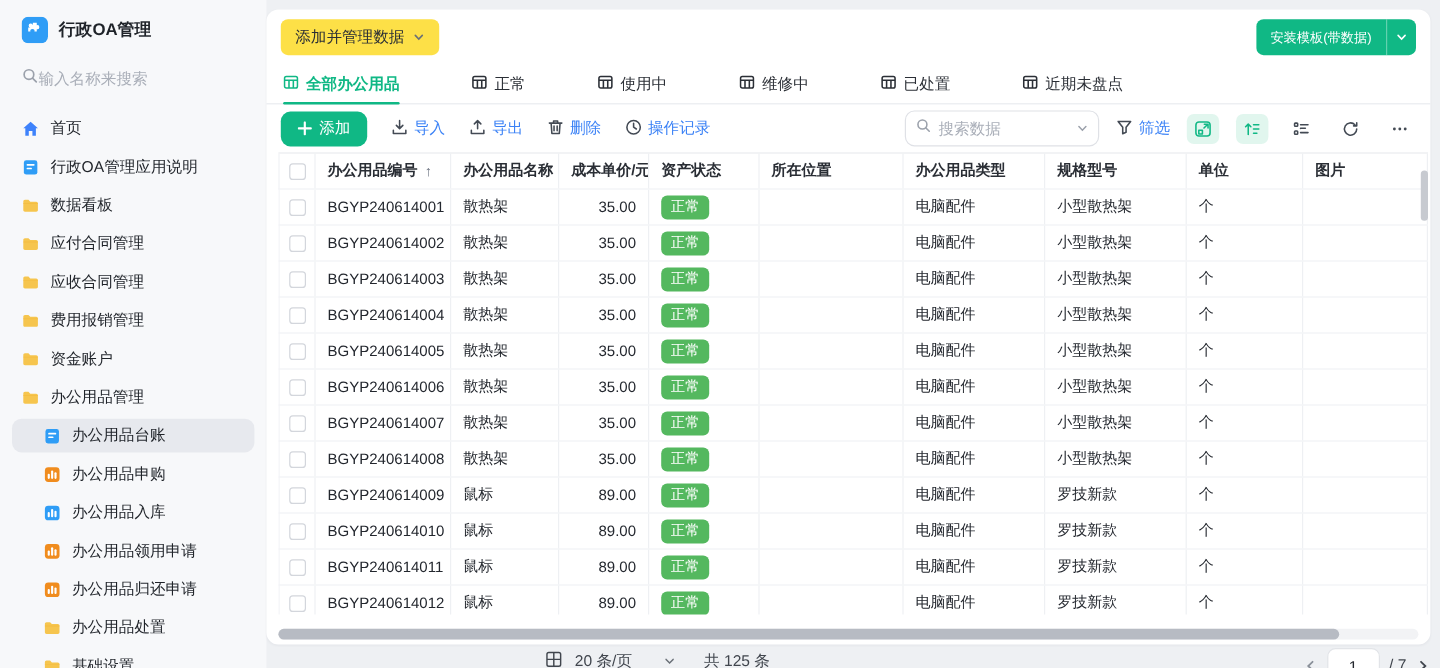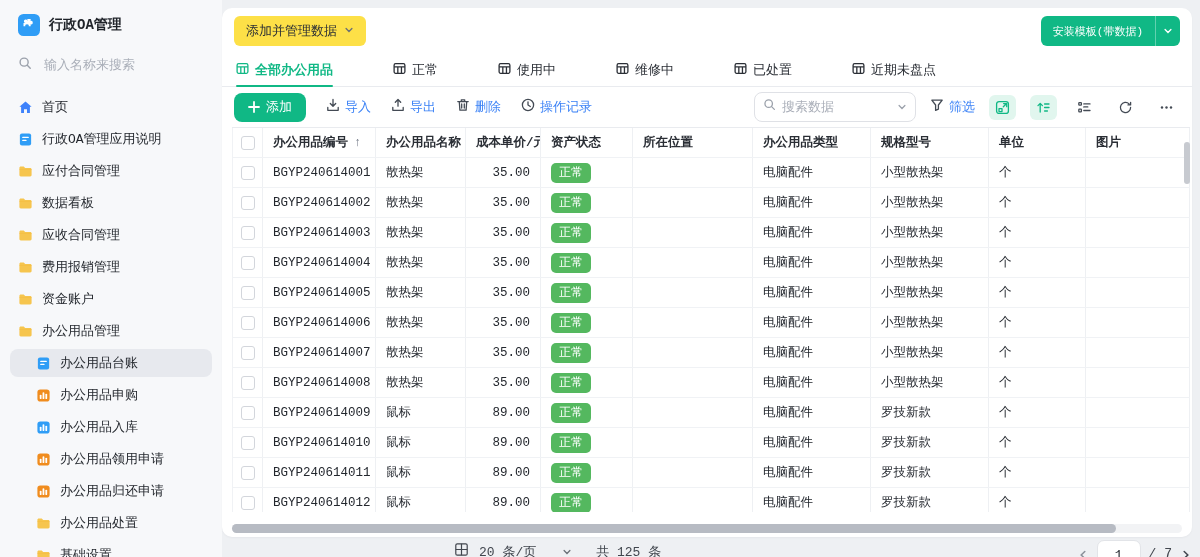--- a/index.html
+++ b/index.html
@@ -1,25 +1,25 @@
 <!DOCTYPE html>
 <html style="--accent: #10b885; --accent-bg: #e1f6ee; --badge: #54b85f;"><head>
 <meta charset="utf-8">
 <style>
   * { margin:0; padding:0; box-sizing:border-box; }
   html,body { width:1200px; height:557px; overflow:hidden; }
   body { font-family:"Liberation Sans","DejaVu Sans",sans-serif; background:#eef0f3; color:#23272e; }
-  .page { position:relative; width:1200px; height:557px;font-family:Liberation Mono, monospace; }
+  .page { position:relative; width:1200px; height:557px; }
 
   
   .sidebar { position:absolute; left:0; top:0; width:222px; height:557px; background:#f7f8fa; padding:0 10px; }
   .logo-row { display:flex; align-items:center; gap:9px; padding:14px 8px 12px; }
   .logo-row svg { display:block; }
   .app-title { font-size:14px; font-weight:bold; color:#1f2329; }
-  .side-search { display:flex; align-items:center; gap:12px; padding:8px 8px 14px; }
+  .side-search { display:flex; align-items:center; gap:0; padding:8px 8px 14px; }
   .side-search input { border:none; outline:none; background:transparent; font-size:13px; color:#23272e; width:150px; font-family:inherit; }
   .side-search input::placeholder { color:#a9aeb8; }
   .side-item { display:flex; align-items:center; gap:9px; height:28px; margin:4px 0; padding:0 8px; border-radius:8px; font-size:13px; color:#1f2329; cursor:pointer; }
   .side-item.indent { padding-left:26px; }
   .side-item.active { background:#e7e9ee; }
   .side-item svg { flex:none; display:block; }
   .side-item .lbl { white-space:nowrap; overflow:hidden; }
 
   
   .main { position:absolute; left:222px; top:0; right:0; bottom:0; }
@@ -114,30 +114,30 @@
           </span>
           <span class="lbl">行政OA管理应用说明</span>
         </div>
         <div class="side-item">
           <span>
             <svg width="15" height="15" viewBox="0 0 16 16">
               <path d="M1.5 4.1c0-.85.65-1.5 1.5-1.5h3.1l1.6 1.7H13c.85 0 1.5.65 1.5 1.5v5.9c0 .85-.65 1.5-1.5 1.5H3c-.85 0-1.5-.65-1.5-1.5z" fill="#f6c54e"></path>
               <path d="M1.5 5.6h13v.8h-13z" fill="#f3b93a" opacity=".6"></path>
             </svg>
           </span>
+          <span class="lbl">数据看板</span>
+        </div>
+        <div class="side-item">
+          <span>
+            <svg width="15" height="15" viewBox="0 0 16 16">
+              <path d="M1.5 4.1c0-.85.65-1.5 1.5-1.5h3.1l1.6 1.7H13c.85 0 1.5.65 1.5 1.5v5.9c0 .85-.65 1.5-1.5 1.5H3c-.85 0-1.5-.65-1.5-1.5z" fill="#f6c54e"></path>
+              <path d="M1.5 5.6h13v.8h-13z" fill="#f3b93a" opacity=".6"></path>
+            </svg>
+          </span>
           <span class="lbl">应付合同管理</span>
-        </div>
-        <div class="side-item">
-          <span>
-            <svg width="15" height="15" viewBox="0 0 16 16">
-              <path d="M1.5 4.1c0-.85.65-1.5 1.5-1.5h3.1l1.6 1.7H13c.85 0 1.5.65 1.5 1.5v5.9c0 .85-.65 1.5-1.5 1.5H3c-.85 0-1.5-.65-1.5-1.5z" fill="#f6c54e"></path>
-              <path d="M1.5 5.6h13v.8h-13z" fill="#f3b93a" opacity=".6"></path>
-            </svg>
-          </span>
-          <span class="lbl">数据看板</span>
         </div>
         <div class="side-item">
           <span>
             <svg width="15" height="15" viewBox="0 0 16 16">
               <path d="M1.5 4.1c0-.85.65-1.5 1.5-1.5h3.1l1.6 1.7H13c.85 0 1.5.65 1.5 1.5v5.9c0 .85-.65 1.5-1.5 1.5H3c-.85 0-1.5-.65-1.5-1.5z" fill="#f6c54e"></path>
               <path d="M1.5 5.6h13v.8h-13z" fill="#f3b93a" opacity=".6"></path>
             </svg>
           </span>
           <span class="lbl">应收合同管理</span>
         </div>

